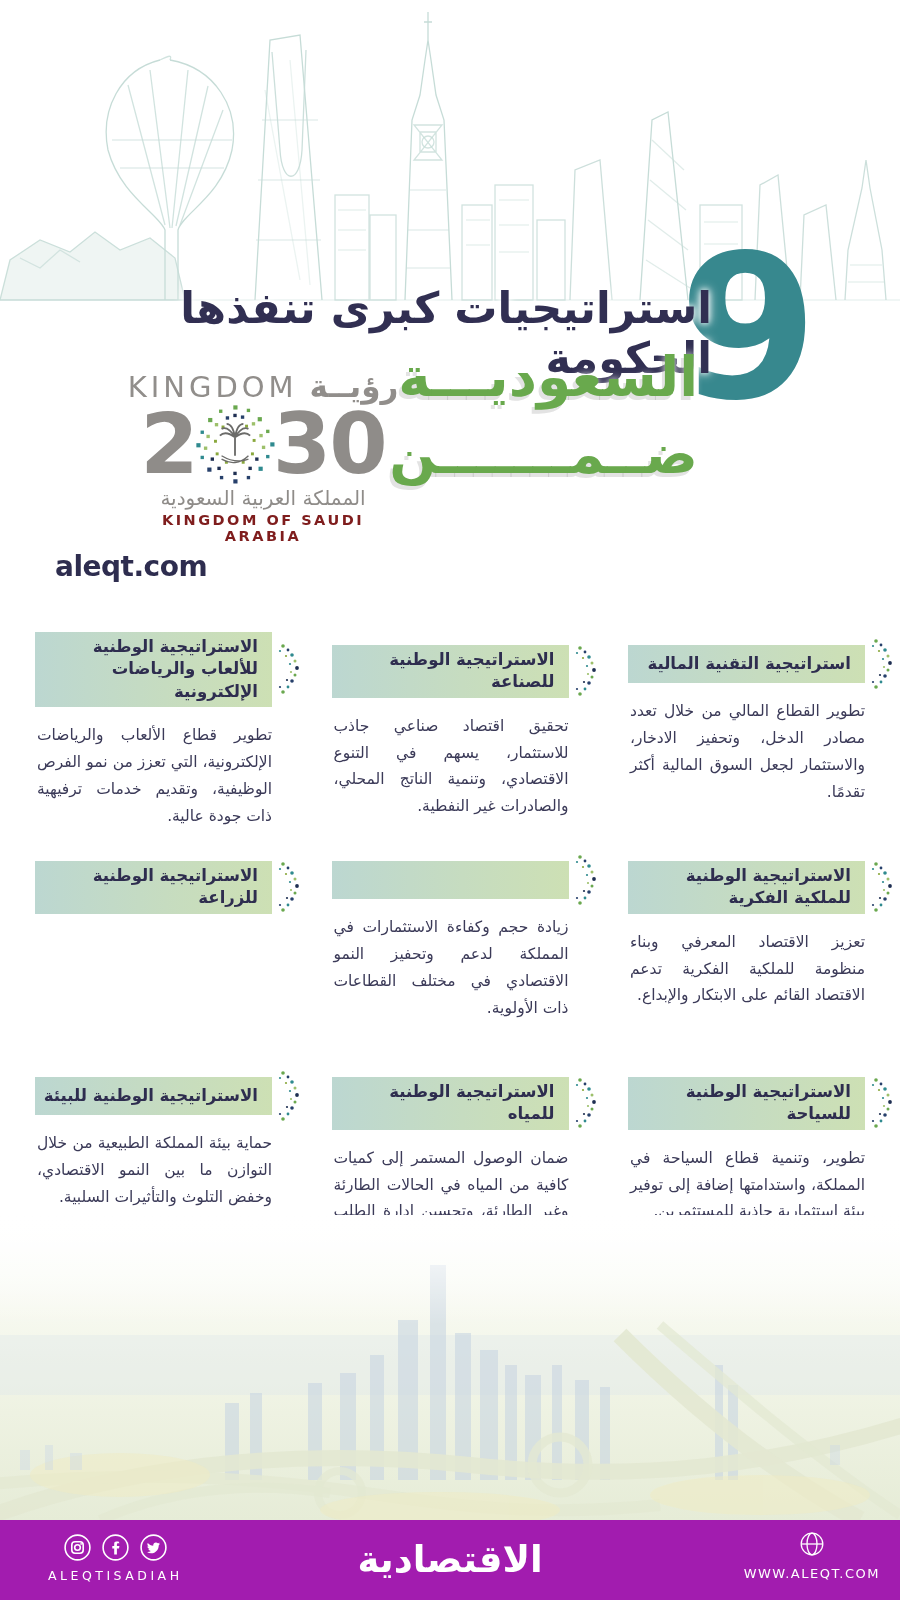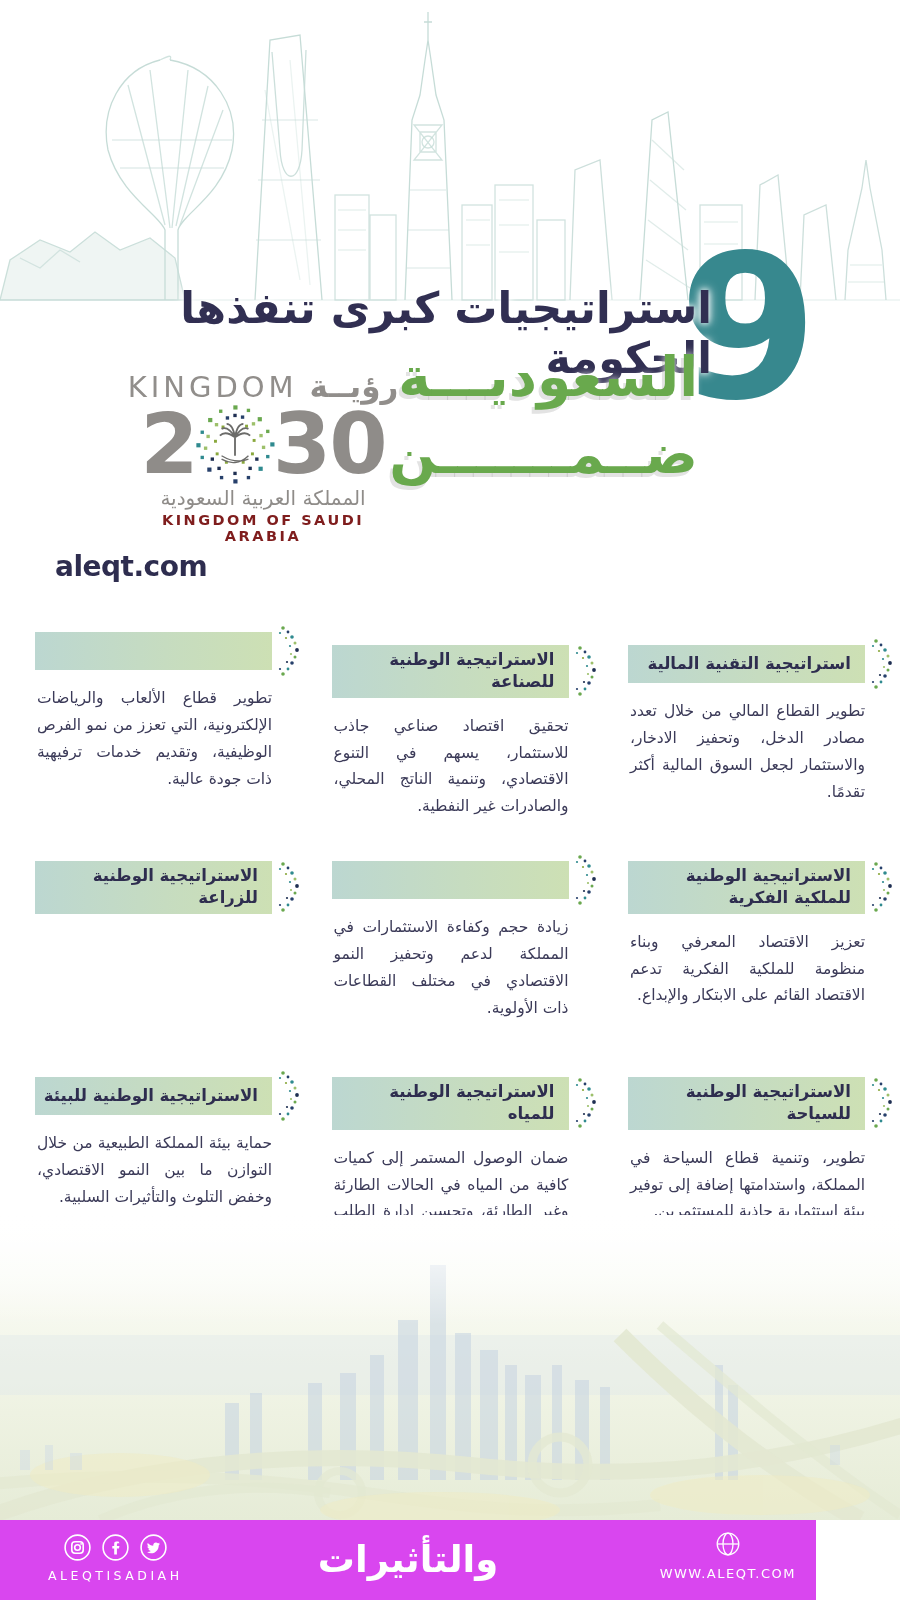--- a/index.html
+++ b/index.html
@@ -48,21 +48,21 @@
   .dots-ico{position:absolute;right:-29px;top:50%;transform:translateY(-50%);width:27px;height:58px;}
   .body-txt{margin-top:15px;font-size:15.5px;line-height:1.74;color:#3B3A58;
             text-align:justify;text-align-last:right;padding-left:2px;}
 
   
   .photo{position:absolute;top:1215px;left:0;width:900px;height:305px;
          background:linear-gradient(180deg,#ffffff 0%,#f7f9f0 30%,#eef2e2 65%,#e6ecd7 100%);}
   .photo svg{position:absolute;inset:0;}
 
   
-  .footer{position:absolute;top:1520px;left:0;width:816px;height:80px;background:#d946ef;color:#fff;}
+  .footer{position:absolute;top:1520px;left:0;width:900px;height:80px;background:#a21caf;color:#fff;}
   .f-left{position:absolute;left:48px;top:14px;text-align:center;}
   .f-icons{display:flex;gap:11px;justify-content:center;}
   .f-icons svg{width:27px;height:27px;}
   .f-handle{margin-top:7px;font-size:12.5px;letter-spacing:3.5px;color:#fff;}
   .f-center{position:absolute;left:0;right:0;top:18px;text-align:center;direction:rtl;
             font-size:37px;font-weight:bold;color:#fff;}
   .f-right{position:absolute;right:20px;top:12px;text-align:center;}
   .f-right svg{width:24px;height:24px;}
   .f-url{margin-top:6px;font-size:13px;letter-spacing:1.5px;color:#fff;}
 </style>
@@ -241,20 +241,21 @@
               <circle cx="6" cy="11" r="1.1" fill="#2F8A8F"></circle>
               <circle cx="6" cy="47" r="1.1" fill="#27406B"></circle>
             </g>
         </svg>
       </div>
       <div class="body-txt">تحقيق اقتصاد صناعي جاذب للاستثمار، يسهم في التنوع الاقتصادي، وتنمية الناتج المحلي، والصادرات غير النفطية.</div>
     </div>
 
     <div class="card tall">
       <div class="bar">
+        <span class="ttl">الاستراتيجية الوطنية للألعاب والرياضات الإلكترونية</span>
         <svg class="dots-ico" viewBox="0 0 27 58">
           <g>
               <circle cx="9" cy="6" r="1.8" fill="#6AA84F"></circle>
               <circle cx="14" cy="10" r="1.4" fill="#27406B"></circle>
               <circle cx="18" cy="15" r="1.8" fill="#2F8A8F"></circle>
               <circle cx="21" cy="21" r="1.5" fill="#9DC06B"></circle>
               <circle cx="23" cy="28" r="1.9" fill="#1F2F52"></circle>
               <circle cx="21" cy="35" r="1.5" fill="#6AA84F"></circle>
               <circle cx="18" cy="41" r="1.8" fill="#27406B"></circle>
               <circle cx="14" cy="47" r="1.4" fill="#2F8A8F"></circle>
@@ -495,21 +496,21 @@
           <circle cx="13.5" cy="13.5" r="12.4"></circle>
           <path d="M16.5,7.5 h-2.2 c-1.3,0 -2.1,0.9 -2.1,2.2 v2.3 h-1.9 v2.6 h1.9 v6 h2.7 v-6 h2.1 l0.4,-2.6 h-2.5 v-1.8 c0,-0.6 0.3,-0.9 0.9,-0.9 h1.7 z" fill="#fff" stroke="none"></path>
         </svg>
         <svg viewBox="0 0 27 27" fill="none" stroke="#fff" stroke-width="1.6">
           <circle cx="13.5" cy="13.5" r="12.4"></circle>
           <path d="M20,9.6 c-0.5,0.2 -1,0.4 -1.5,0.4 c0.5,-0.3 0.9,-0.8 1.1,-1.4 c-0.5,0.3 -1.1,0.5 -1.7,0.7 c-0.5,-0.5 -1.2,-0.8 -2,-0.8 c-1.5,0 -2.7,1.2 -2.7,2.7 c0,0.2 0,0.4 0.1,0.6 c-2.2,-0.1 -4.2,-1.2 -5.5,-2.8 c-0.2,0.4 -0.4,0.8 -0.4,1.3 c0,0.9 0.5,1.8 1.2,2.3 c-0.4,0 -0.9,-0.1 -1.2,-0.3 c0,1.3 0.9,2.4 2.2,2.7 c-0.2,0.1 -0.5,0.1 -0.7,0.1 c-0.2,0 -0.3,0 -0.5,0 c0.3,1.1 1.3,1.9 2.5,1.9 c-0.9,0.7 -2.1,1.1 -3.3,1.1 c-0.2,0 -0.4,0 -0.6,0 c1.2,0.8 2.6,1.2 4.1,1.2 c4.9,0 7.6,-4.1 7.6,-7.6 v-0.3 c0.5,-0.4 1,-0.9 1.3,-1.8 z" fill="#fff" stroke="none"></path>
         </svg>
       </div>
       <div class="f-handle">ALEQTISADIAH</div>
     </div>
-    <div class="f-center">والتأثيرات</div>
+    <div class="f-center">الاقتصادية</div>
     <div class="f-right">
       <svg viewBox="0 0 24 24" fill="none" stroke="#fff" stroke-width="1.3">
         <circle cx="12" cy="12" r="10.8"></circle>
         <ellipse cx="12" cy="12" rx="5" ry="10.8"></ellipse>
         <path d="M1.5,12 h21"></path>
       </svg>
       <div class="f-url">WWW.ALEQT.COM</div>
     </div>
   </div>
 

